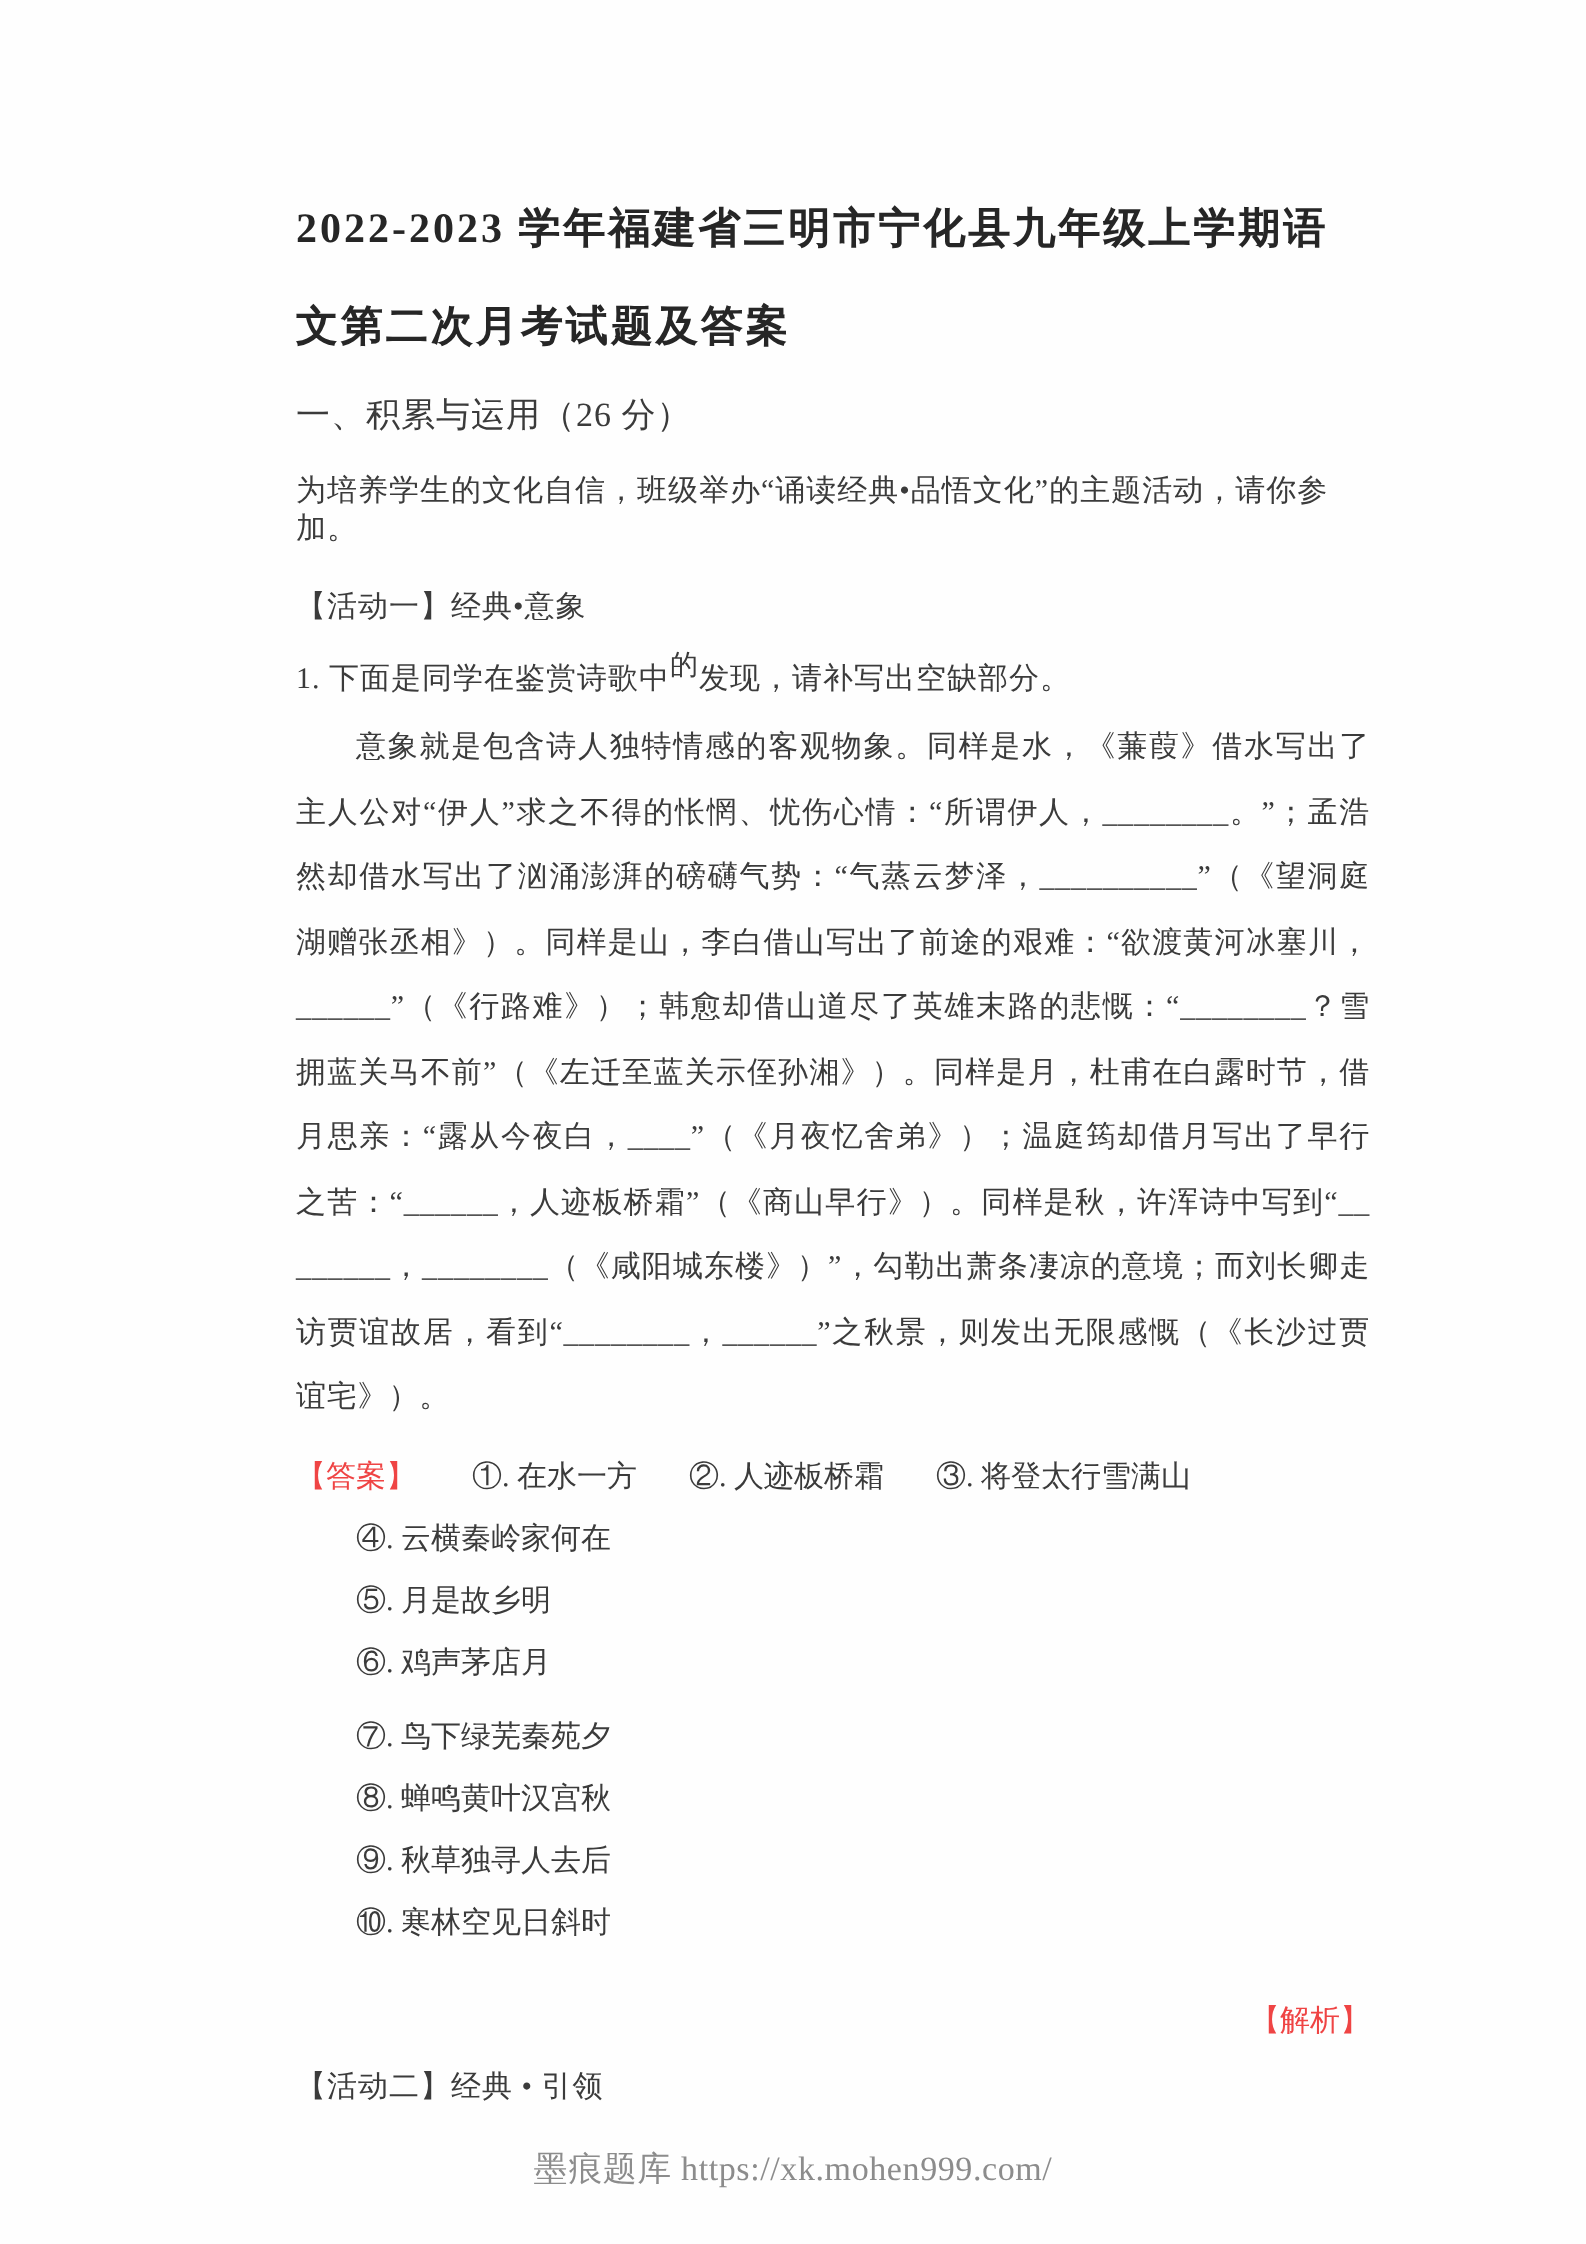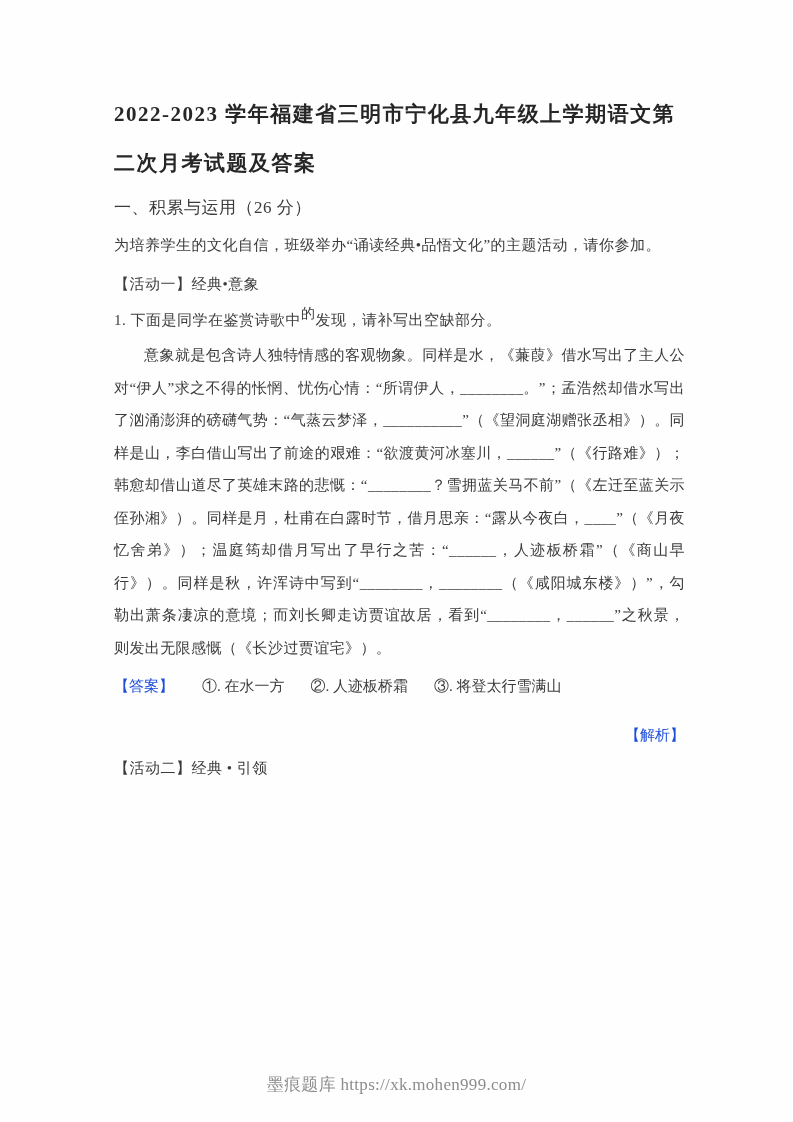--- a/index.html
+++ b/index.html
@@ -6,20 +6,21 @@
   html, body { margin: 0; padding: 0; background: #ffffff; }
   .page {
     position: relative;
     width: 793px;
     height: 1122px;
     margin: 0 auto;
     background: #fefefe;
     font-family: "Liberation Serif", "DejaVu Serif", serif;
     color: #3b3b3b;
     overflow: hidden;
+    padding-left: 34px;
   }
   .content {
     padding: 90px 108px 0 114px; 
   }
   .doc-title {
     margin: 0 0 8px 0;
     font-size: 21px;
     font-weight: bold;
     color: #262626;
     line-height: 49px;
@@ -60,21 +61,21 @@
     text-align: justify;
     text-indent: 2em;
     letter-spacing: 0.4px;
     word-break: break-all;
   }
   .answer-block {
     margin-top: 13px;
     font-size: 15px;
   }
   .accent-label {
-    color: #1d4ed8; 
+    color: #ef4444; 
   }
   .answer-row1 .accent-label { margin-right: 28px; }
   .answer-row1 .ans-item { margin-right: 26px; }
   .answer-items div {
     margin: 14px 0 0 30px;
     line-height: 17px;
   }
   .answer-items div.gap { margin-top: 20px; }
   .analysis-label {
     margin: 30px 0 0 0;
@@ -121,20 +122,29 @@
     <p class="activity-heading">【活动一】经典•意象</p>
 
     <p class="question-line"><span>1. 下面是同学在鉴赏诗歌中</span><span class="sup-char">的</span><span>发现，请补写出空缺部分。</span></p>
 
     <p class="passage">意象就是包含诗人独特情感的客观物象。同样是水，《蒹葭》借水写出了主人公对“伊人”求之不得的怅惘、忧伤心情：“所谓伊人，________。”；孟浩然却借水写出了汹涌澎湃的磅礴气势：“气蒸云梦泽，__________”（《望洞庭湖赠张丞相》）。同样是山，李白借山写出了前途的艰难：“欲渡黄河冰塞川，______”（《行路难》）；韩愈却借山道尽了英雄末路的悲慨：“________？雪拥蓝关马不前”（《左迁至蓝关示侄孙湘》）。同样是月，杜甫在白露时节，借月思亲：“露从今夜白，____”（《月夜忆舍弟》）；温庭筠却借月写出了早行之苦：“______，人迹板桥霜”（《商山早行》）。同样是秋，许浑诗中写到“________，________（《咸阳城东楼》）”，勾勒出萧条凄凉的意境；而刘长卿走访贾谊故居，看到“________，______”之秋景，则发出无限感慨（《长沙过贾谊宅》）。</p>
 
     <div class="answer-block">
       <div class="answer-row1">
         <span class="accent-label">【答案】</span><span class="ans-item">①. 在水一方</span><span class="ans-item">②. 人迹板桥霜</span><span class="ans-item">③. 将登太行雪满山</span>
       </div>
+      <div class="answer-items">
+        <div>④. 云横秦岭家何在</div>
+        <div>⑤. 月是故乡明</div>
+        <div>⑥. 鸡声茅店月</div>
+        <div class="gap">⑦. 鸟下绿芜秦苑夕</div>
+        <div>⑧. 蝉鸣黄叶汉宫秋</div>
+        <div>⑨. 秋草独寻人去后</div>
+        <div>⑩. 寒林空见日斜时</div>
+      </div>
     </div>
 
     <p class="analysis-label accent-label">【解析】</p>
 
 
     <p class="activity2-heading">【活动二】经典 • 引领</p>
 
   </div>
 
   <div class="page-footer">墨痕题库 https://xk.mohen999.com/</div>

